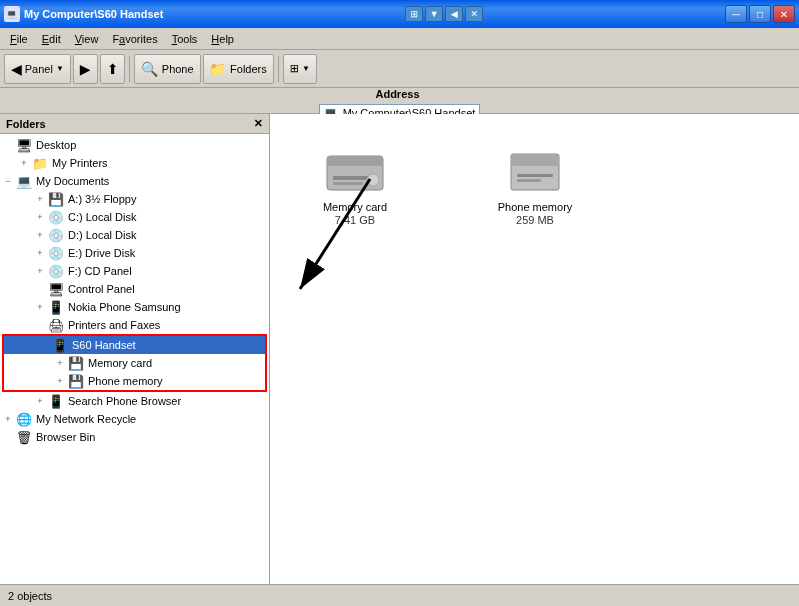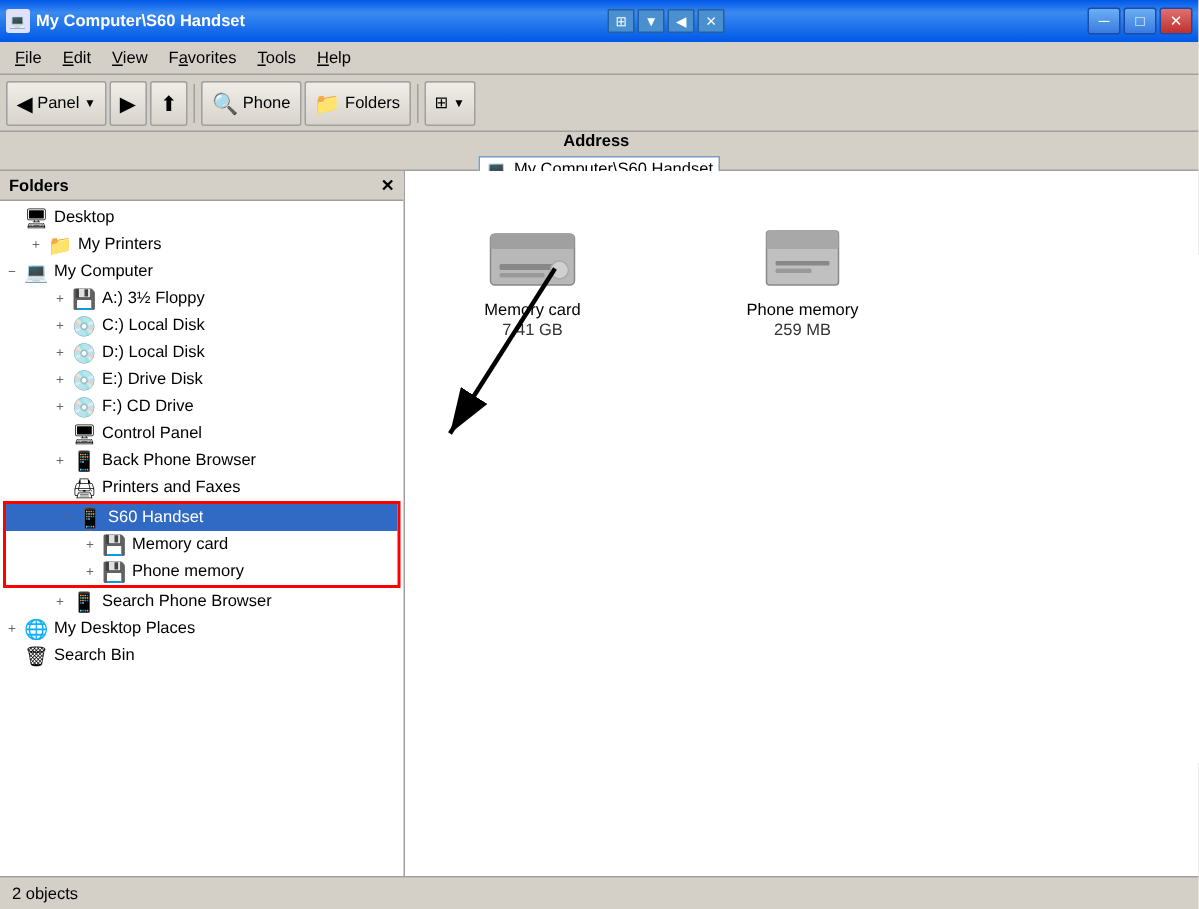--- a/index.html
+++ b/index.html
@@ -196,21 +196,21 @@
 
       <div class="tree-item indent-1" style="padding-left:16px;">
         <div class="tree-expander">+</div>
         <div class="tree-icon">📁</div>
         <span class="tree-label">My Printers</span>
       </div>
 
       <div class="tree-item" style="padding-left:0;">
         <div class="tree-expander">−</div>
         <div class="tree-icon">💻</div>
-        <span class="tree-label">My Computer</span>
+        <span class="tree-label">My Documents</span>
       </div>
 
       <div class="tree-item" style="padding-left:32px;">
         <div class="tree-expander">+</div>
         <div class="tree-icon">💾</div>
         <span class="tree-label">A:) 3½ Floppy</span>
       </div>
 
       <div class="tree-item" style="padding-left:32px;">
         <div class="tree-expander">+</div>
@@ -226,33 +226,33 @@
 
       <div class="tree-item" style="padding-left:32px;">
         <div class="tree-expander">+</div>
         <div class="tree-icon">💿</div>
         <span class="tree-label">E:) Drive Disk</span>
       </div>
 
       <div class="tree-item" style="padding-left:32px;">
         <div class="tree-expander">+</div>
         <div class="tree-icon">💿</div>
-        <span class="tree-label">F:) CD Drive</span>
+        <span class="tree-label">F:) CD Panel</span>
       </div>
 
       <div class="tree-item" style="padding-left:32px;">
         <div class="tree-expander"></div>
         <div class="tree-icon">🖥</div>
         <span class="tree-label">Control Panel</span>
       </div>
 
       <div class="tree-item" style="padding-left:32px;">
         <div class="tree-expander">+</div>
         <div class="tree-icon">📱</div>
-        <span class="tree-label">Back Phone Browser</span>
+        <span class="tree-label">Nokia Phone Samsung</span>
       </div>
 
       <div class="tree-item" style="padding-left:32px;">
         <div class="tree-expander"></div>
         <div class="tree-icon">🖨</div>
         <span class="tree-label">Printers and Faxes</span>
       </div>
 
       <div style="border: 2px solid red; margin: 0 2px;">
 
@@ -277,27 +277,27 @@
 
       <div class="tree-item" style="padding-left:32px;">
         <div class="tree-expander">+</div>
         <div class="tree-icon">📱</div>
         <span class="tree-label">Search Phone Browser</span>
       </div>
 
       <div class="tree-item" style="padding-left:0;">
         <div class="tree-expander">+</div>
         <div class="tree-icon">🌐</div>
-        <span class="tree-label">My Desktop Places</span>
+        <span class="tree-label">My Network Recycle</span>
       </div>
 
       <div class="tree-item" style="padding-left:0;">
         <div class="tree-expander"></div>
         <div class="tree-icon">🗑</div>
-        <span class="tree-label">Search Bin</span>
+        <span class="tree-label">Browser Bin</span>
       </div>
 
     </div>
   </div>
 
   <div class="content-area">
     <div class="content-inner">
 
       <svg style="position:absolute; top:5px; left:20px; width:180px; height:200px; pointer-events:none; z-index:10;">
         <defs>

